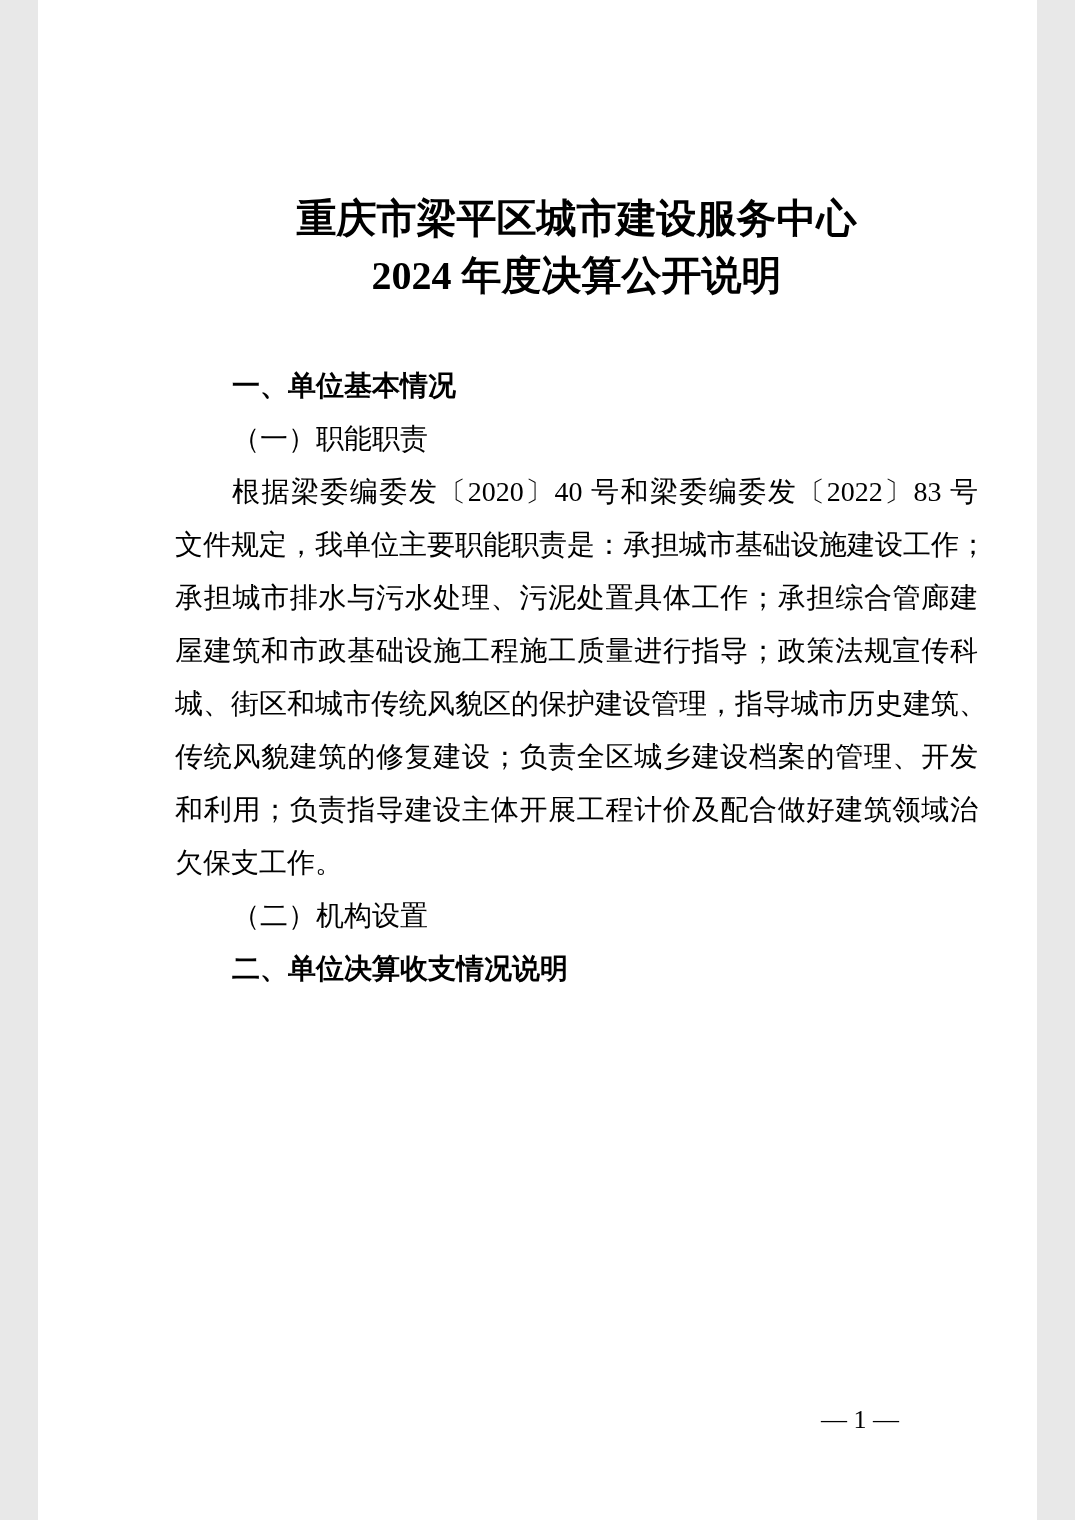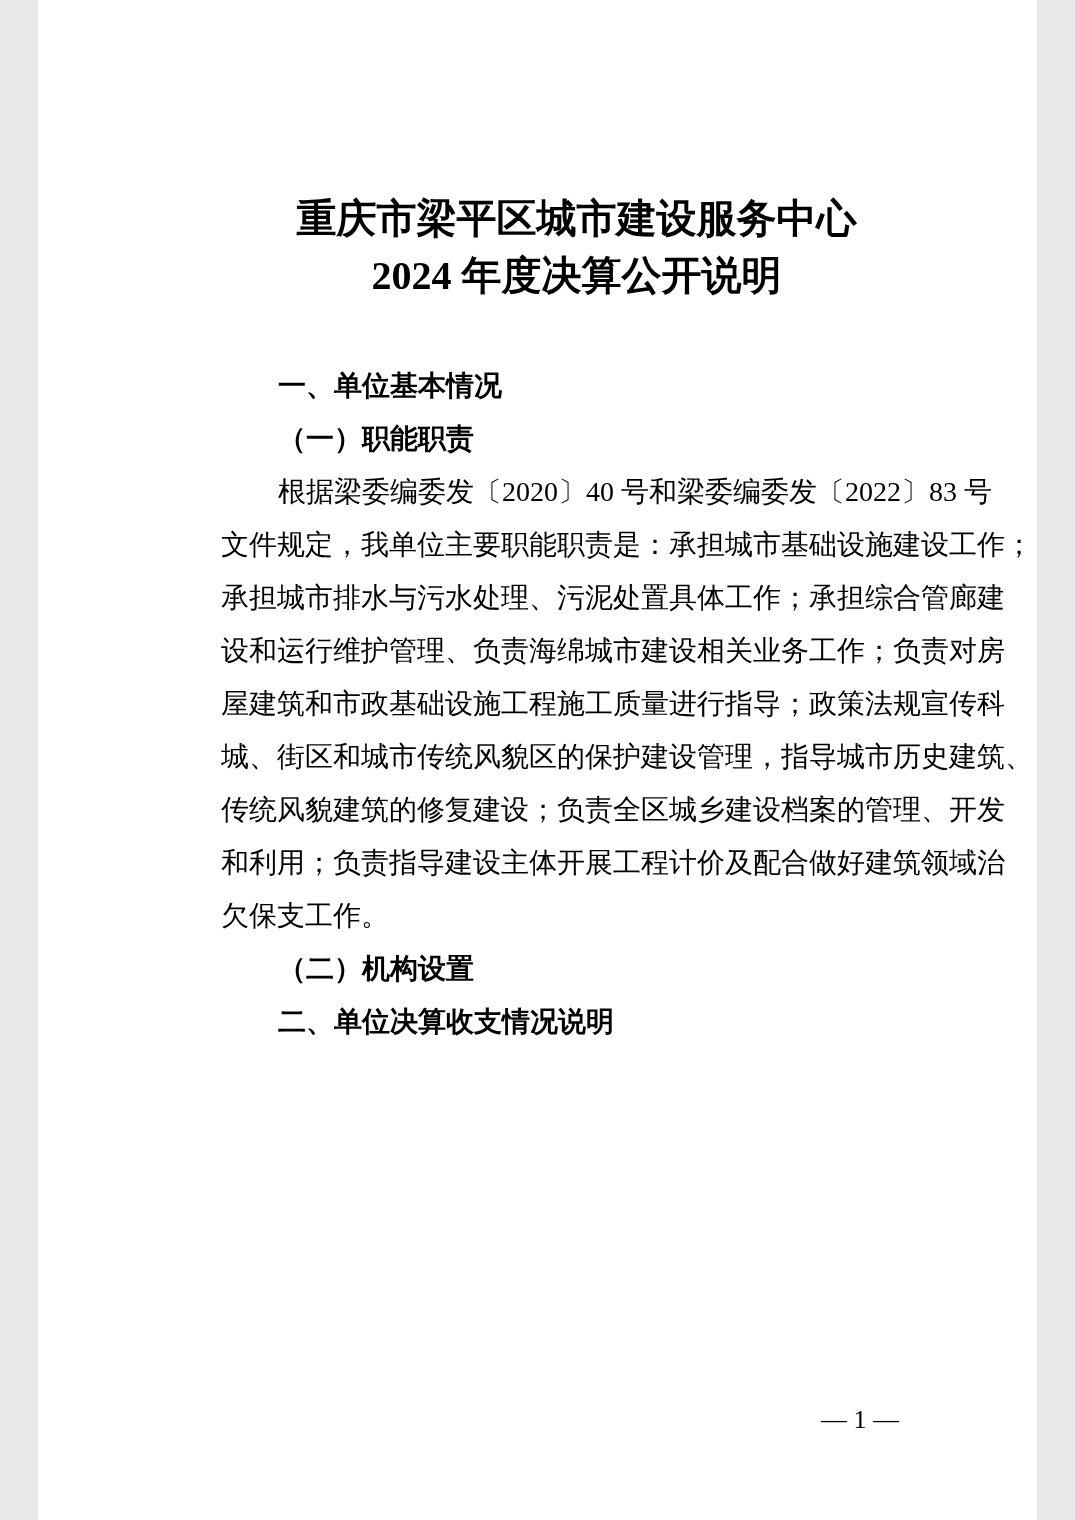--- a/index.html
+++ b/index.html
@@ -33,32 +33,31 @@
   .body {
     margin-top: 55px;
     font-size: 28px;
     line-height: 53px;
   }
   .block { margin: 0; }
   .line {
     text-align: justify;
     text-align-last: justify;
     white-space: nowrap;
-    margin-left: 46px;
   }
   .line.first { text-indent: 57px; }
   .line.last  { text-align-last: left; }
   .block.h1 .line {
     font-family: "Liberation Sans", "DejaVu Sans", sans-serif;
     font-weight: 700;
     text-align-last: left;
   }
   .block.h2 .line {
     font-family: "Liberation Serif", "DejaVu Serif", serif;
-    font-weight: 700;
+    font-weight: 400;
     text-align-last: left;
   }
   .block.p .line {
     font-family: "Liberation Serif", "DejaVu Serif", serif;
     font-weight: 400;
   }
   .footer {
     position: absolute;
     top: 1405px;
     right: 138px;
@@ -80,21 +79,20 @@
         <div class="block h1">
           <div class="line first last">一、单位基本情况</div>
         </div>
         <div class="block h2">
           <div class="line first last">（一）职能职责</div>
         </div>
         <div class="block p">
           <div class="line first">根据梁委编委发〔2020〕40 号和梁委编委发〔2022〕83 号</div>
           <div class="line">文件规定，我单位主要职能职责是：承担城市基础设施建设工作；</div>
           <div class="line">承担城市排水与污水处理、污泥处置具体工作；承担综合管廊建</div>
-          <div class="line">设和运行维护管理、负责海绵城市建设相关业务工作；负责对房</div>
           <div class="line">屋建筑和市政基础设施工程施工质量进行指导；政策法规宣传科</div>
           <div class="line">城、街区和城市传统风貌区的保护建设管理，指导城市历史建筑、</div>
           <div class="line">传统风貌建筑的修复建设；负责全区城乡建设档案的管理、开发</div>
           <div class="line">和利用；负责指导建设主体开展工程计价及配合做好建筑领域治</div>
           <div class="line last">欠保支工作。</div>
         </div>
         <div class="block h2">
           <div class="line first last">（二）机构设置</div>
         </div>
         <div class="block h1">

